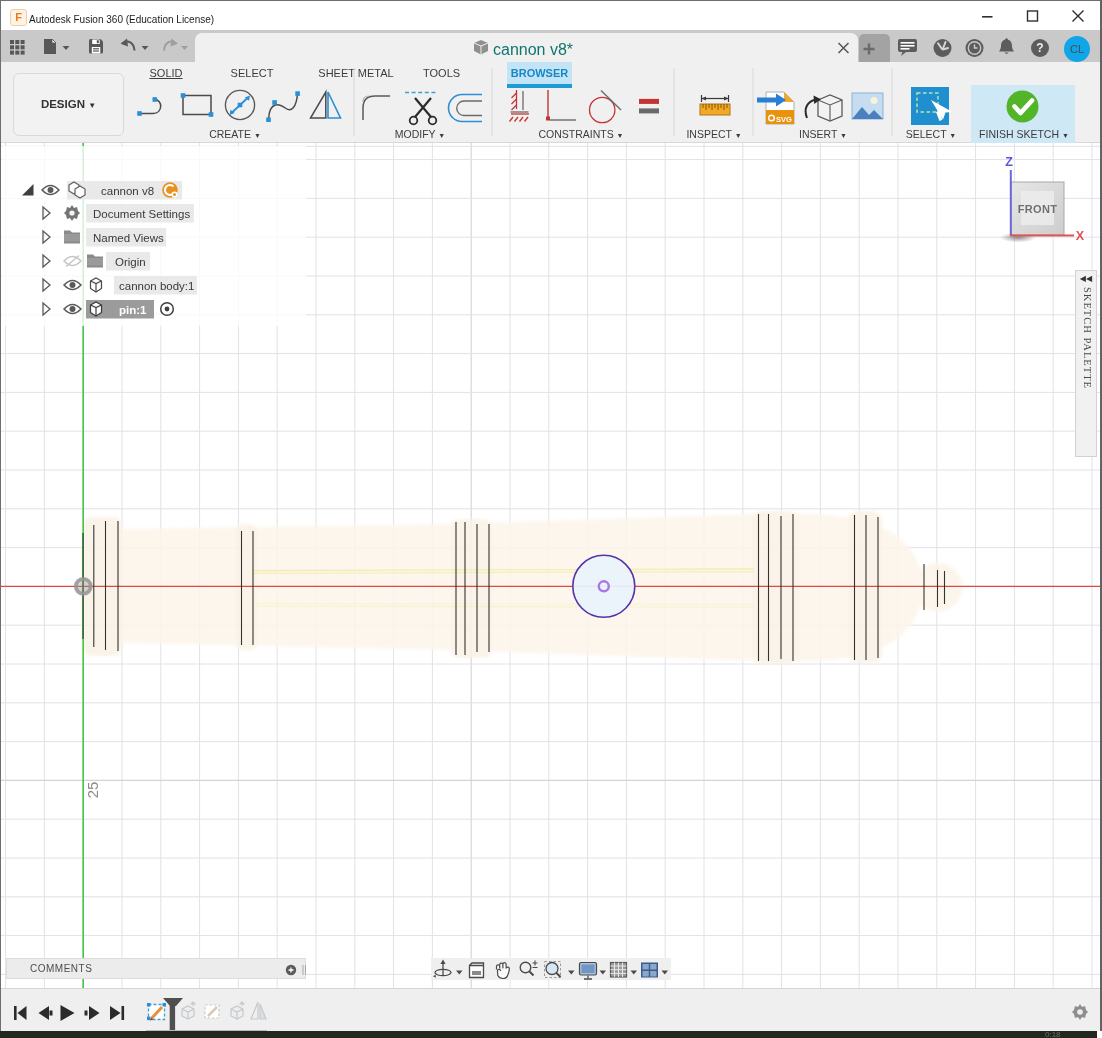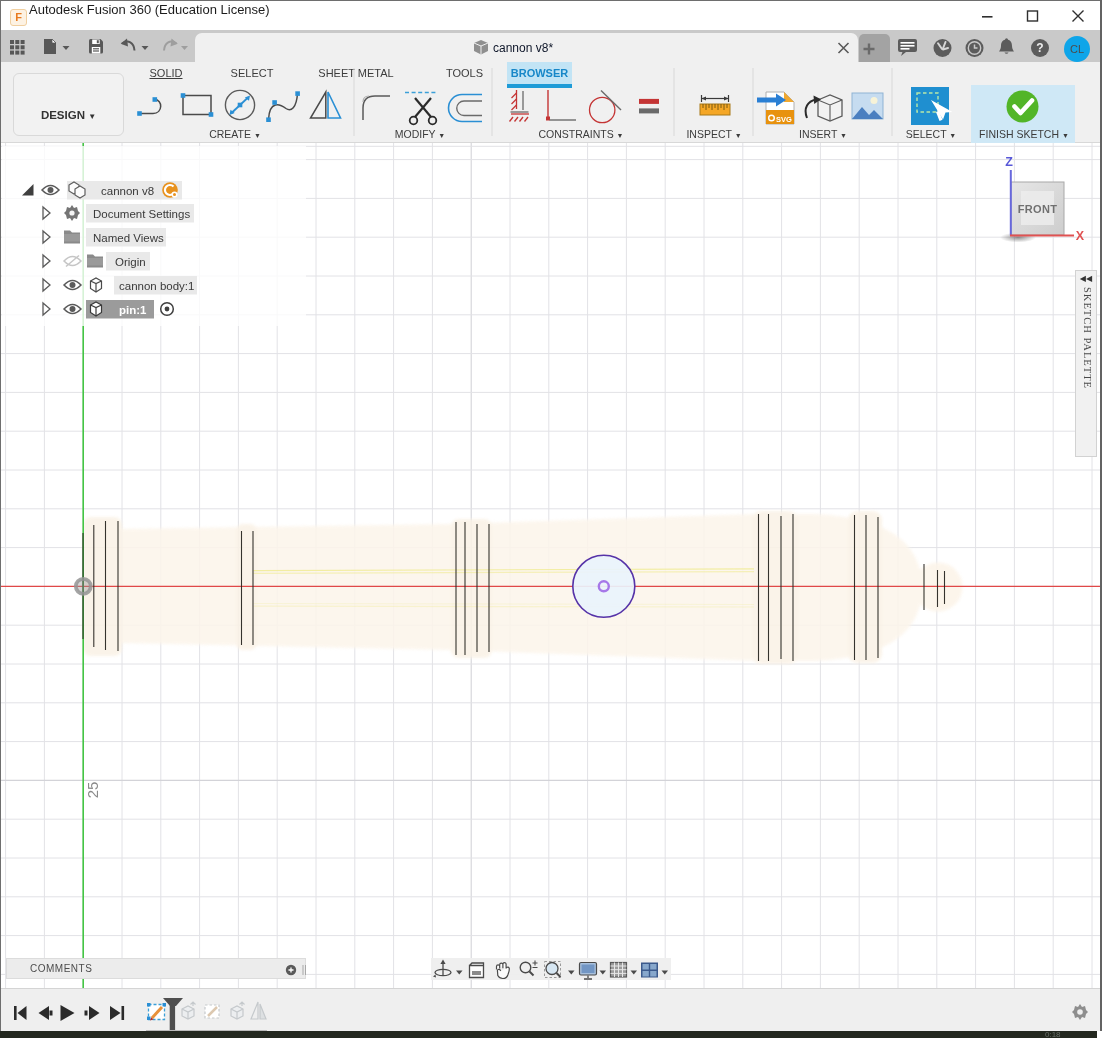--- a/index.html
+++ b/index.html
@@ -121,21 +121,21 @@
 
 <circle cx="603.8" cy="586.3" r="31" fill="#e9f3fc" fill-opacity="0.92" stroke="#5633a8" stroke-width="1.6"></circle>
 <circle cx="603.8" cy="586.3" r="5" fill="none" stroke="#a678e8" stroke-width="2.4"></circle>
 
 <circle cx="83.3" cy="586.3" r="7.5" fill="rgba(150,150,150,0.4)" stroke="#949494" stroke-width="3.8" stroke-opacity="0.85"></circle>
 <text transform="translate(97.5,790) rotate(-90)" text-anchor="middle" font-size="15" fill="#8a8a8a">25</text>
 </svg>
 
 <div class="abs" style="left:0;top:0;width:1102px;height:30px;background:#fff;border-top:1px solid #6e6e6e;box-sizing:border-box;">
   <div class="abs" style="left:10px;top:8px;width:15px;height:15px;background:#fdf2e3;border:1px solid #f0cfa0;border-radius:3px;text-align:center;font-size:11px;font-weight:bold;color:#e87a1e;line-height:15px;">F</div>
-  <div class="abs" style="left:29px;top:1px;font-size:13px;color:#1c1c1c;">Autodesk Fusion 360 (Education License)</div>
+  <div class="abs" style="left:29px;top:13px;font-size:10px;color:#1c1c1c;">Autodesk Fusion 360 (Education License)</div>
   <svg class="abs" style="left:975px;top:0;" width="120" height="30">
     <rect x="7" y="15" width="10.5" height="1.6" fill="#2f2f2f"></rect>
     <rect x="52.5" y="10" width="10" height="10" fill="none" stroke="#2f2f2f" stroke-width="1.4"></rect>
     <path d="M97.5 9.5 L108.5 20.5 M108.5 9.5 L97.5 20.5" stroke="#2f2f2f" stroke-width="1.4"></path>
   </svg>
 </div>
 
 <div class="abs" style="left:0;top:30px;width:1102px;height:32px;background:#c9c9c9;"></div>
 <div class="abs" style="left:195px;top:33px;width:663px;height:29px;background:#f0f0f0;border-radius:7px 7px 0 0;"></div>
 <div class="abs" style="left:859px;top:34px;width:31px;height:28px;background:#a3a3a3;border-radius:5px 5px 0 0;"></div>
@@ -202,34 +202,34 @@
 <g transform="translate(999,8)" fill="#5c5c5c">
  <path d="M7.5 1.5 C11.5 1.5 13 4.5 13 8 C13 11 14.5 12.5 15 13.5 H0 C0.5 12.5 2 11 2 8 C2 4.5 3.5 1.5 7.5 1.5 Z"></path>
  <circle cx="7.5" cy="1.8" r="1.5"></circle>
       <path d="M5.5 14.5 a2.2 2.2 0 0 0 4 0 z"></path>
 </g>
 <g transform="translate(1031,9)">
       <circle cx="9" cy="9" r="9" fill="#5c5c5c"></circle>
  <text x="9" y="13.2" text-anchor="middle" font-size="12" font-weight="bold" fill="#efefef" font-family="Liberation Sans,sans-serif">?</text>
     </g>
 </svg>
-<div class="abs" style="left:493px;top:41px;font-size:12px;color:#0f172a;">cannon v8*</div>
+<div class="abs" style="left:493px;top:41px;font-size:16px;color:#0f766e;">cannon v8*</div>
 <div class="abs" style="left:1064px;top:36px;width:26px;height:26px;background:#0ea5e9;border-radius:50%;text-align:center;line-height:26px;font-size:11px;color:#4c4c4c;">CL</div>
 
 <div class="abs" style="left:0;top:62px;width:1102px;height:81px;background:#f0f0f0;border-bottom:1px solid #d8d8d8;box-sizing:border-box;" id="toolbar">
   <div class="abs" style="left:971px;top:23px;width:103.5px;height:58px;background:#cfe8f6;"></div>
-  <div class="abs" style="left:13px;top:11px;width:109px;height:61px;background:#f2f2f2;border:1px solid #d9d9d9;border-radius:6px;text-align:center;line-height:82px;font-size:11.5px;font-weight:bold;color:#333;">DESIGN <span style="font-size:8px;">▼</span></div>
+  <div class="abs" style="left:13px;top:11px;width:109px;height:61px;background:#f2f2f2;border:1px solid #d9d9d9;border-radius:6px;text-align:center;line-height:61px;font-size:11.5px;font-weight:bold;color:#333;">DESIGN <span style="font-size:8px;">▼</span></div>
   <div class="abs" style="left:507px;top:0px;width:65px;height:22px;background:#c2e4f5;"></div>
   <div class="abs" style="left:507px;top:22px;width:65px;height:3.5px;background:#1e9bd7;"></div>
 </div>
 <div id="ribbonlabels">
 <div class="abs" style="top:67px;left:136px;width:60px;text-align:center;font-size:11px;color:#3c3c3c;text-decoration:underline;">SOLID</div>
 <div class="abs" style="top:67px;left:222px;width:60px;text-align:center;font-size:11px;color:#3c3c3c;">SELECT</div>
 <div class="abs" style="top:67px;left:316px;width:80px;text-align:center;font-size:11px;color:#3c3c3c;">SHEET METAL</div>
-<div class="abs" style="top:67px;left:423px;width:60px;text-align:right;font-size:11px;color:#3c3c3c;">TOOLS</div>
+<div class="abs" style="top:67px;left:423px;width:60px;text-align:left;font-size:11px;color:#3c3c3c;">TOOLS</div>
 <div class="abs" style="top:67px;left:509px;width:61px;text-align:center;font-size:11px;font-weight:bold;color:#1787c8;">BROWSER</div>
 <div class="abs" style="top:128px;left:205px;width:60px;text-align:center;font-size:10.5px;color:#3c3c3c;">CREATE <span style="font-size:7px;">▼</span></div>
 <div class="abs" style="top:128px;left:390px;width:60px;text-align:center;font-size:10.5px;color:#3c3c3c;">MODIFY <span style="font-size:7px;">▼</span></div>
 <div class="abs" style="top:128px;left:536px;width:90px;text-align:center;font-size:10.5px;color:#3c3c3c;">CONSTRAINTS <span style="font-size:7px;">▼</span></div>
 <div class="abs" style="top:128px;left:684px;width:60px;text-align:center;font-size:10.5px;color:#3c3c3c;">INSPECT <span style="font-size:7px;">▼</span></div>
 <div class="abs" style="top:128px;left:793px;width:60px;text-align:center;font-size:10.5px;color:#3c3c3c;">INSERT <span style="font-size:7px;">▼</span></div>
 <div class="abs" style="top:128px;left:901px;width:60px;text-align:center;font-size:10.5px;color:#3c3c3c;">SELECT <span style="font-size:7px;">▼</span></div>
 <div class="abs" style="top:128px;left:978px;width:92px;text-align:center;font-size:10.5px;color:#3c3c3c;">FINISH SKETCH <span style="font-size:7px;">▼</span></div>
 </div>
 <svg class="abs" style="left:0;top:62px;" width="1102" height="81" id="toolsvg">

